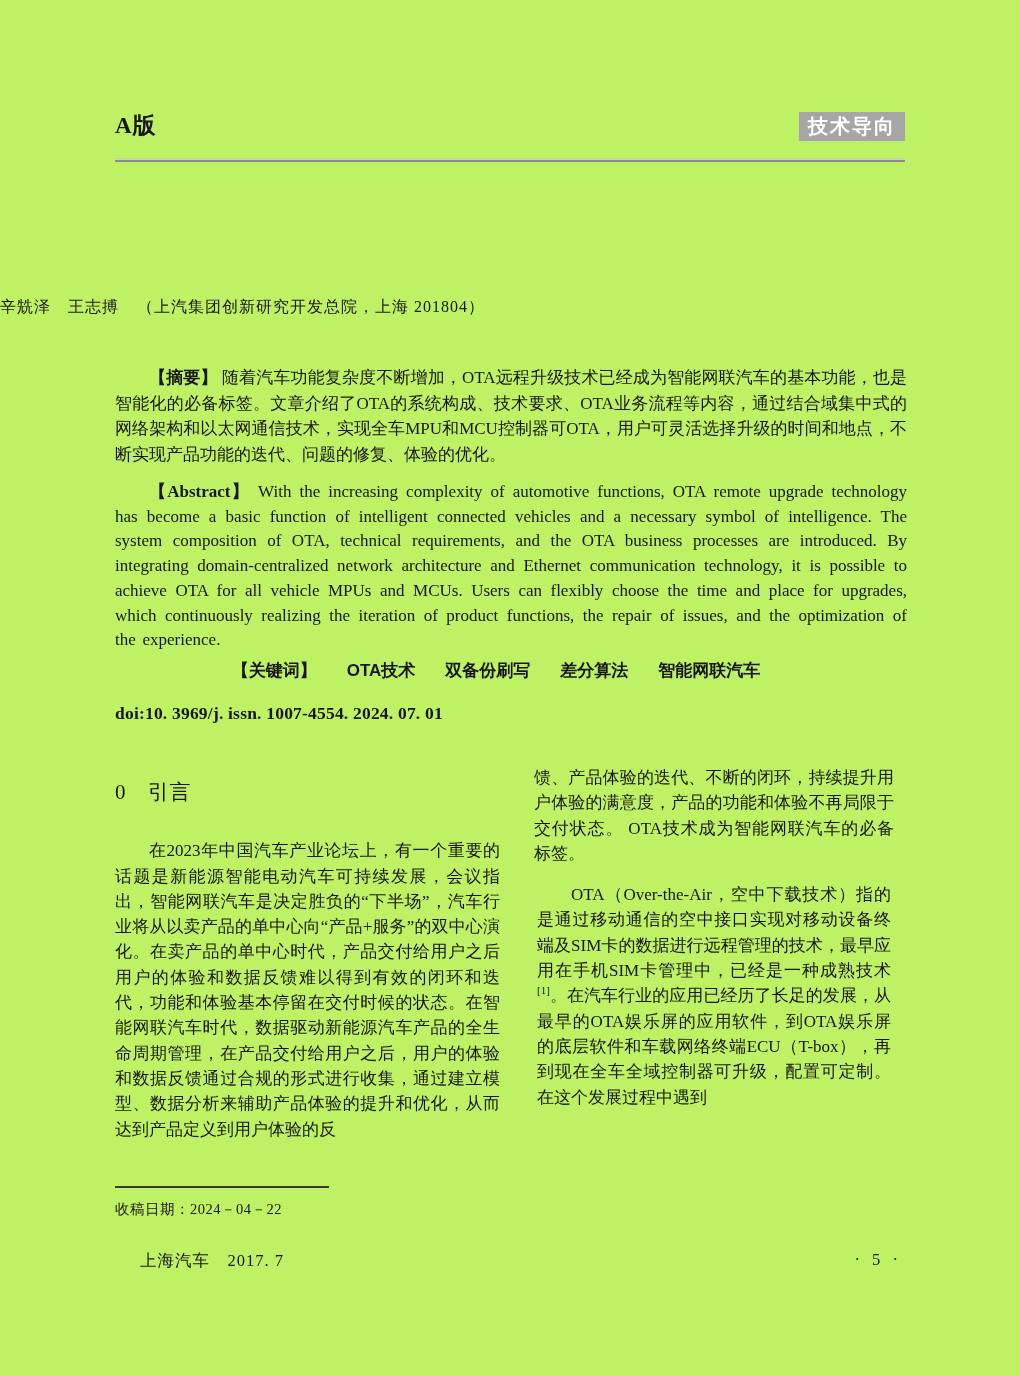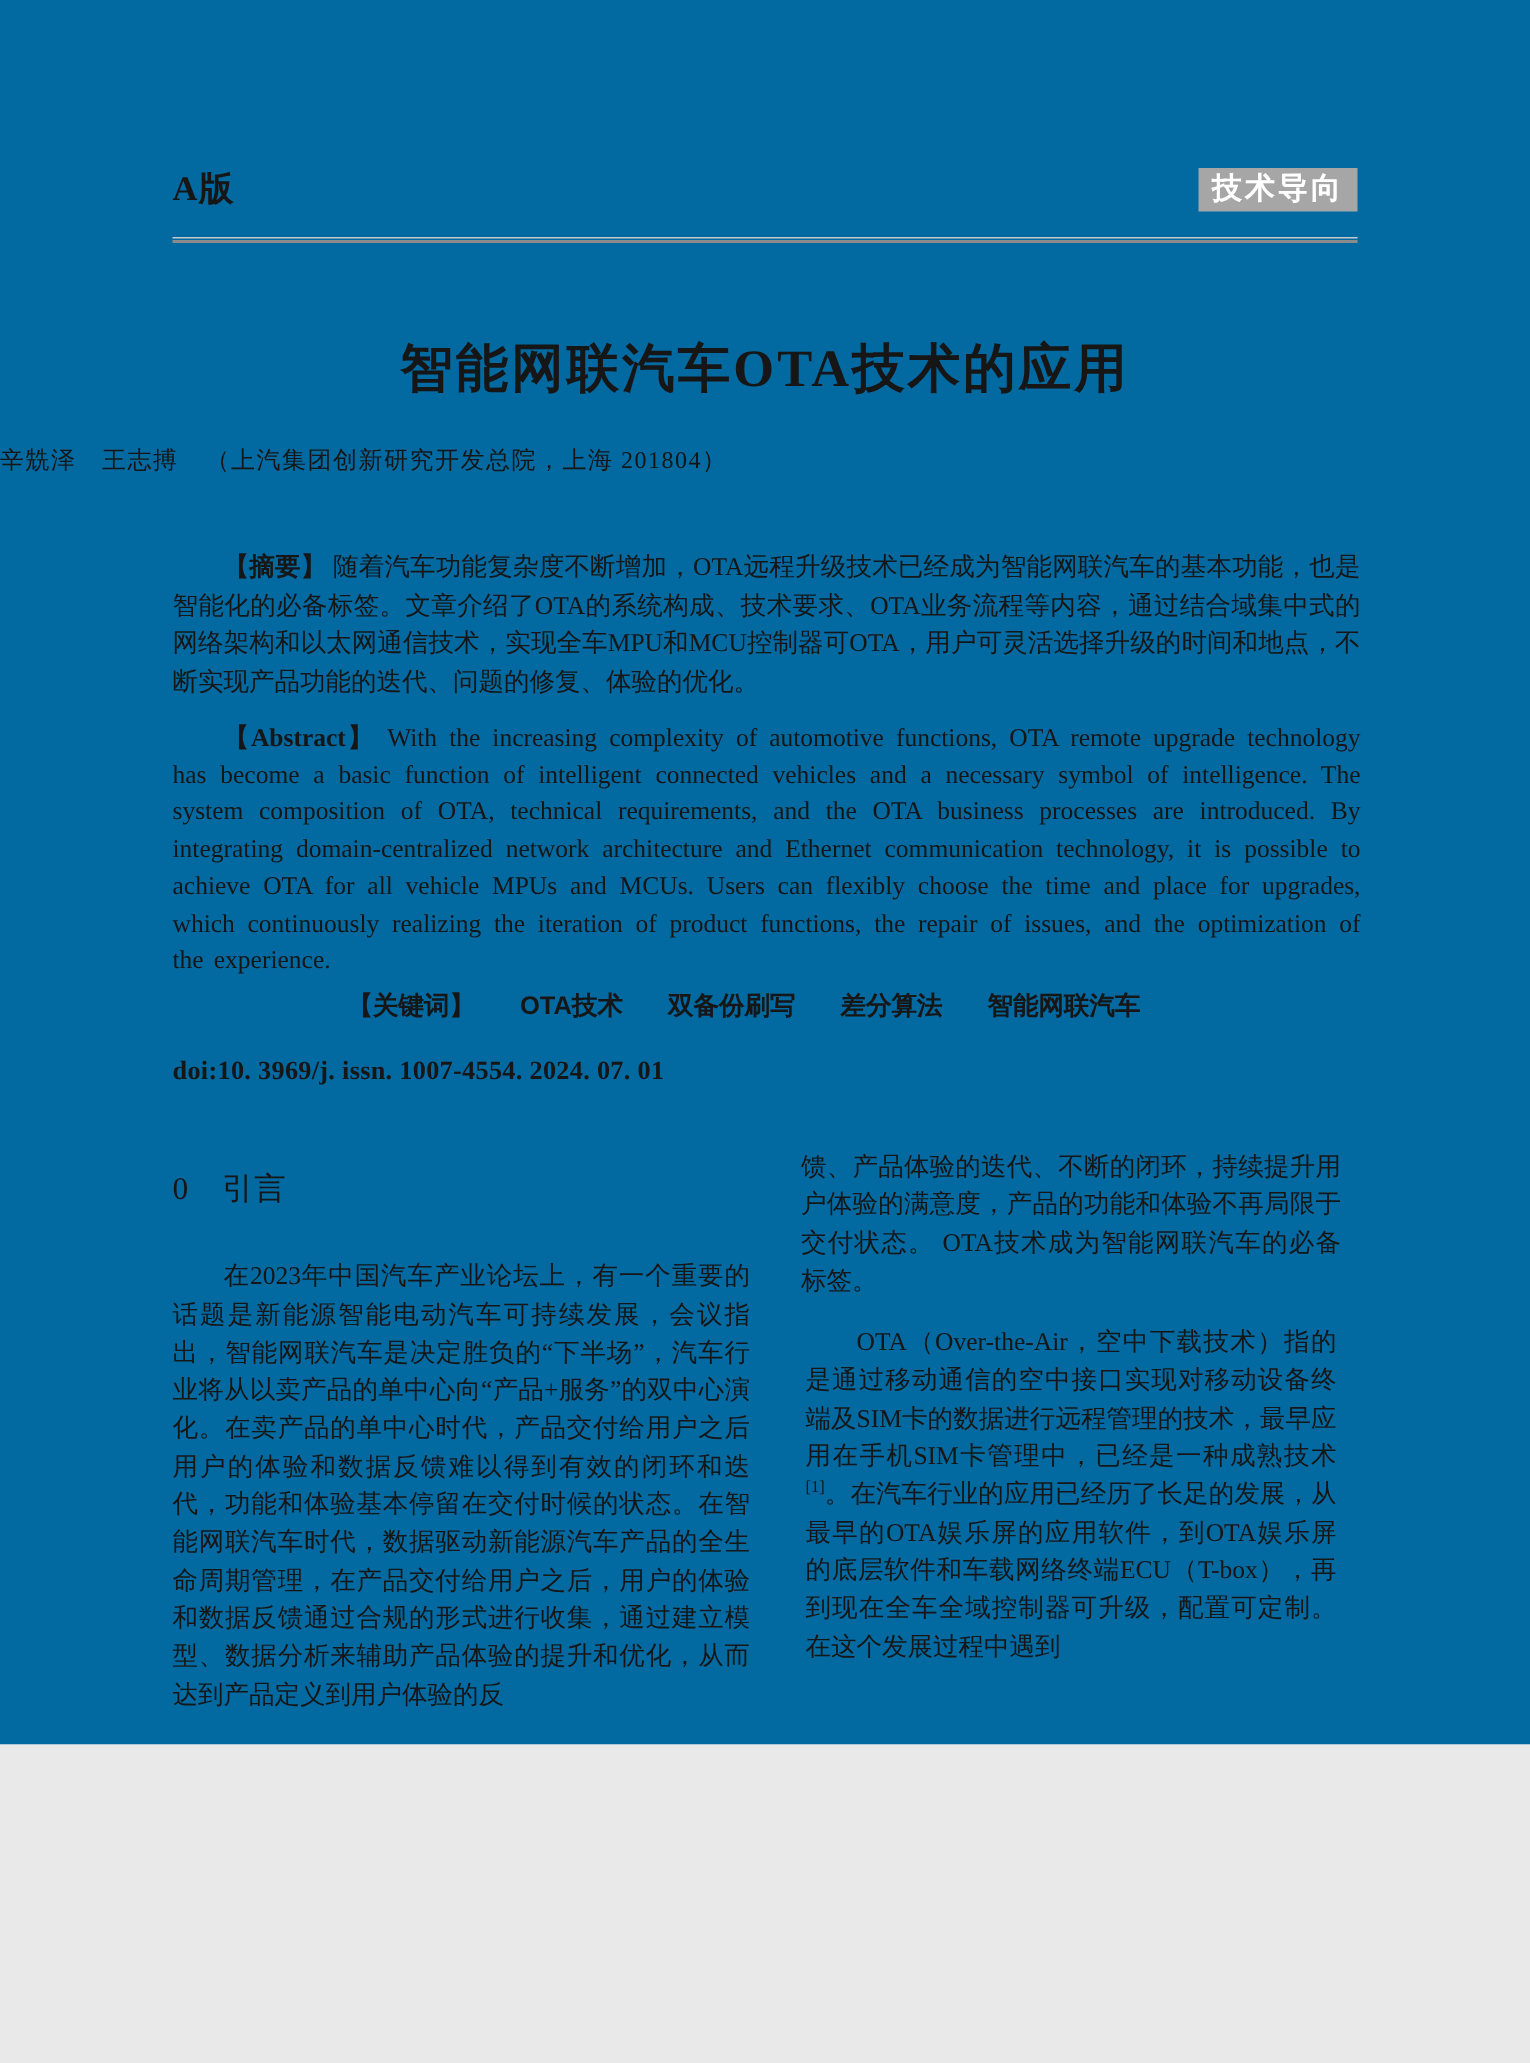--- a/index.html
+++ b/index.html
@@ -1,20 +1,20 @@
 <!DOCTYPE html>
 <html><head>
 <meta charset="utf-8">
 <style>
   html,body{margin:0;padding:0;background:#e9e9e9;}
   .page{
     position:relative;
-    width:1020px;height:1163px;
+    width:1020px;height:1375px;
     margin:0 auto;
-    background:#0369a1;
+    background:#bef264;
     font-family:"Liberation Serif","DejaVu Serif",serif;
     color:#161616;
     overflow:hidden;
     text-decoration:underline;
   }
   
   .header-row{
     position:absolute;top:110px;left:115px;right:115px;
     display:flex;justify-content:space-between;align-items:flex-end;
   }
@@ -95,21 +95,20 @@
 <body>
 
 <div class="page">
 
   <div class="header-row">
     <span class="edition">A版</span>
     <span class="badge">技术导向</span>
   </div>
   <div class="header-rule"></div>
 
-  <div class="title">智能网联汽车OTA技术的应用</div>
   <div class="authors-line">
     <span class="names">辛兟泽　王志搏</span><span>（上汽集团创新研究开发总院，上海 201804）</span>
   </div>
 
   <p class="abs-zh"><span class="abs-label">【摘要】</span><span> 随着汽车功能复杂度不断增加，OTA远程升级技术已经成为智能网联汽车的基本功能，也是智能化的必备标签。文章介绍了OTA的系统构成、技术要求、OTA业务流程等内容，通过结合域集中式的网络架构和以太网通信技术，实现全车MPU和MCU控制器可OTA，用户可灵活选择升级的时间和地点，不断实现产品功能的迭代、问题的修复、体验的优化。</span></p>
 
   <p class="abs-en"><b class="abs-label">【Abstract】</b><span> With the increasing complexity of automotive functions, OTA remote upgrade technology has become a basic function of intelligent connected vehicles and a necessary symbol of intelligence. The system composition of OTA, technical requirements, and the OTA business processes are introduced. By integrating domain-centralized network architecture and Ethernet communication technology, it is possible to achieve OTA for all vehicle MPUs and MCUs. Users can flexibly choose the time and place for upgrades, which continuously realizing the iteration of product functions, the repair of issues, and the optimization of the experience.</span></p>
 
   <div class="keywords">
     <span class="kw">【关键词】</span><span class="kw">OTA技术</span><span class="kw">双备份刷写</span><span class="kw">差分算法</span><span class="kw">智能网联汽车</span>

